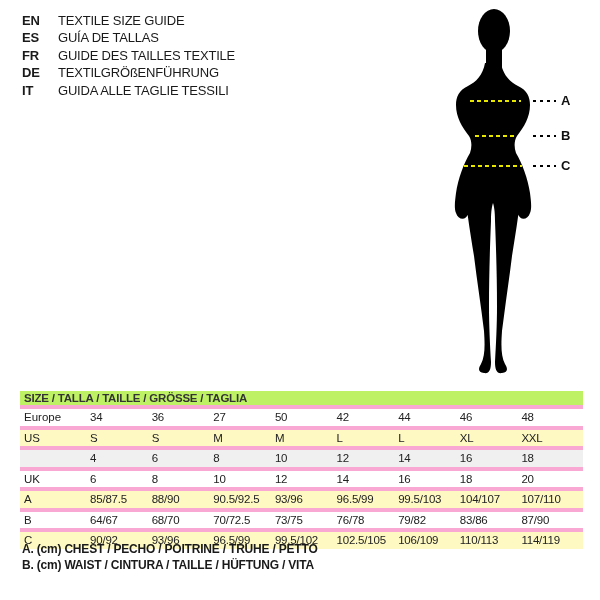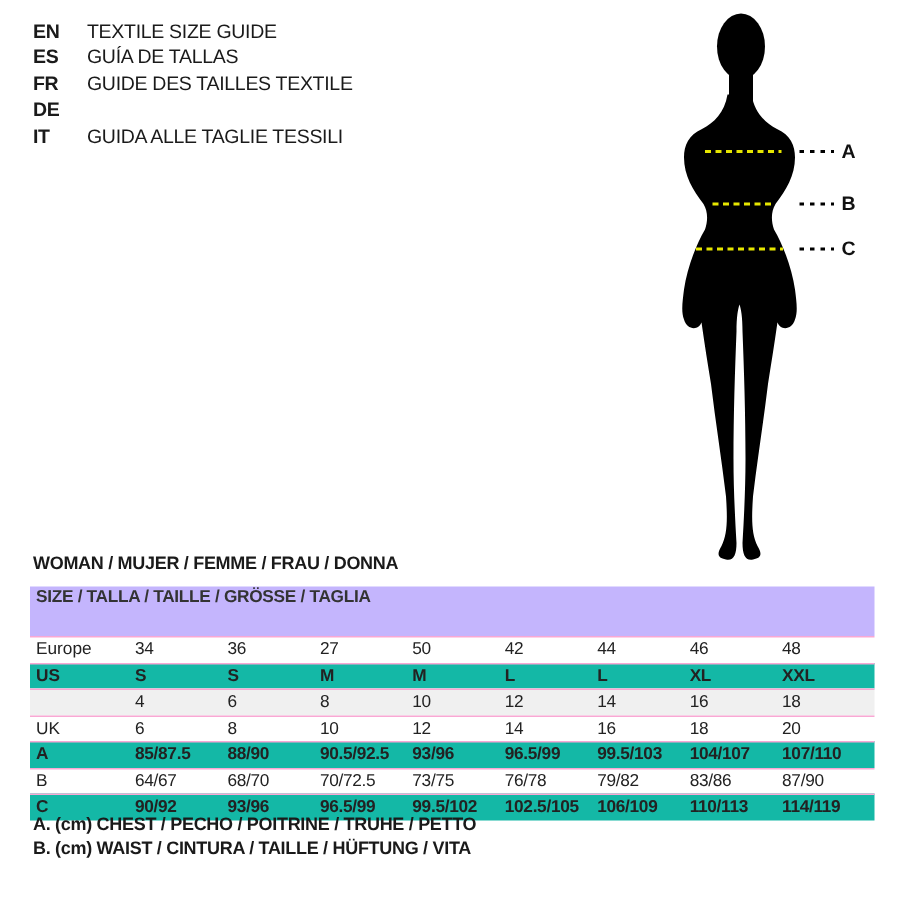--- a/index.html
+++ b/index.html
@@ -17,28 +17,28 @@
   .figure svg{position:absolute;left:0;top:0;}
   .marker-label{
     position:absolute;left:136px;width:18px;text-align:left;
     font-size:13px;font-weight:bold;color:#111;line-height:18px;
   }
   
   .woman-title{position:absolute;left:22px;top:368px;font-size:12px;font-weight:bold;letter-spacing:-0.2px;}
   
   .size-table{position:absolute;left:20px;top:391px;width:563px;font-size:11.5px;}
   .table-header{
-    height:33px;line-height:15px;background:#c4b5fd;color:#333;
+    height:14px;line-height:15px;background:#bef264;color:#333;
     font-weight:bold;padding-left:4px;letter-spacing:-0.2px;
   }
   .t-row{
     display:grid;grid-template-columns:70px repeat(8,1fr);
-    height:16.5px;line-height:16.5px;border-top:1px solid #f9a8d4;color:#222;
-  }
-  .t-row.shaded{background:#14b8a6;font-weight:bold;}
+    height:16.5px;line-height:16.5px;border-top:4px solid #f9a8d4;color:#222;
+  }
+  .t-row.shaded{background:#fef9c3;}
   .t-row.shaded-light{background:#f0f0f0;}
   .r-label{padding-left:4px;text-align:left;white-space:nowrap;}
   .cell{text-align:left;white-space:nowrap;letter-spacing:-0.2px;}
   
   .legend{position:absolute;left:22px;top:541px;}
   .legend-line{font-size:12px;font-weight:bold;letter-spacing:-0.2px;line-height:16.2px;white-space:nowrap;}
 </style>
 </head>
 <body>
 
@@ -52,20 +52,21 @@
     <div class="lang-row">
       <span class="lang-code">ES</span>
       <span class="lang-label">GUÍA DE TALLAS</span>
     </div>
     <div class="lang-row">
       <span class="lang-code">FR</span>
       <span class="lang-label">GUIDE DES TAILLES TEXTILE</span>
     </div>
     <div class="lang-row">
       <span class="lang-code">DE</span>
+      <span class="lang-label">TEXTILGRÖßENFÜHRUNG</span>
     </div>
     <div class="lang-row">
       <span class="lang-code">IT</span>
       <span class="lang-label">GUIDA ALLE TAGLIE TESSILI</span>
     </div>
   </div>
 
   <div class="figure">
     <svg width="155" height="370" viewBox="0 0 155 370">
       <g transform="translate(3,0)">
@@ -118,21 +119,20 @@
       <line x1="39" y1="161" x2="97" y2="161" stroke="#e6e600" stroke-width="2" stroke-dasharray="4 3"></line>
       <line x1="108" y1="96" x2="131" y2="96" stroke="#000" stroke-width="2" stroke-dasharray="3 4"></line>
       <line x1="108" y1="131" x2="131" y2="131" stroke="#000" stroke-width="2" stroke-dasharray="3 4"></line>
       <line x1="108" y1="161" x2="131" y2="161" stroke="#000" stroke-width="2" stroke-dasharray="3 4"></line>
     </svg>
     <span class="marker-label" style="top:87px;">A</span>
     <span class="marker-label" style="top:122px;">B</span>
     <span class="marker-label" style="top:152px;">C</span>
   </div>
 
-  <div class="woman-title">WOMAN / MUJER / FEMME / FRAU / DONNA</div>
 
   <div class="size-table">
     <div class="table-header">SIZE / TALLA / TAILLE / GRÖSSE / TAGLIA</div>
 
     <div class="t-row">
       <span class="r-label">Europe</span>
       <span class="cell">34</span>
       <span class="cell">36</span>
       <span class="cell">27</span>
       <span class="cell">50</span>

